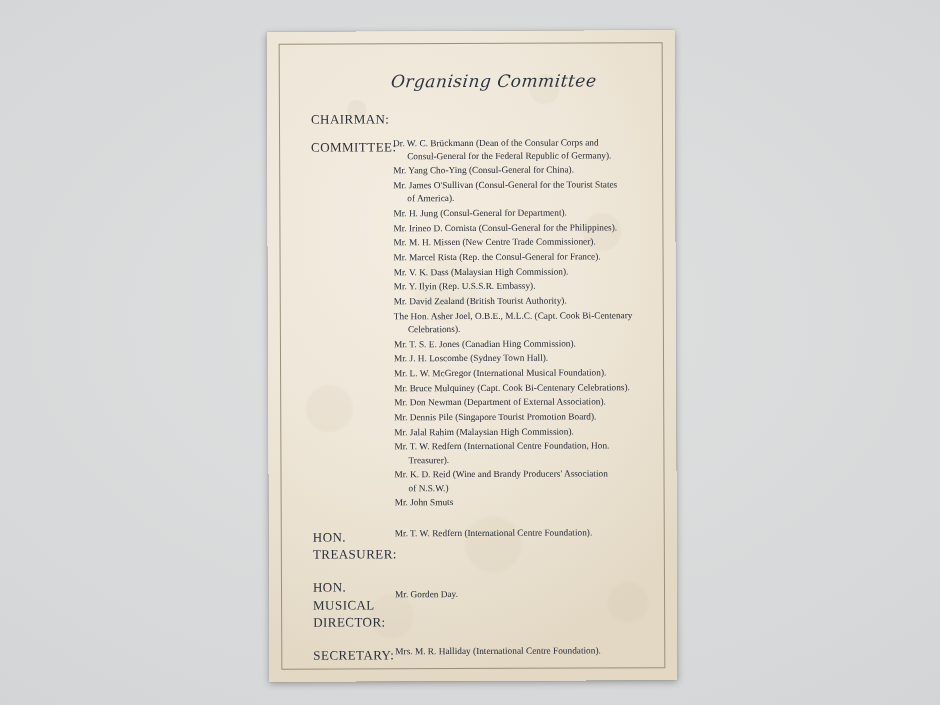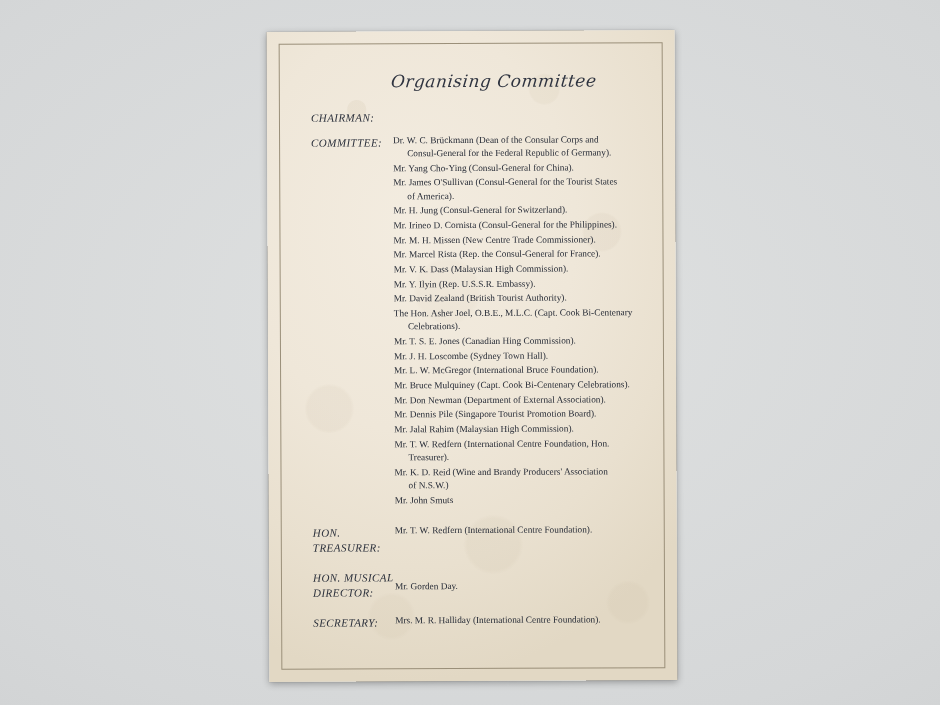--- a/index.html
+++ b/index.html
@@ -74,27 +74,26 @@
     transform: skewX(-6deg);
   }
   .row {
     display: flex;
     align-items: flex-start;
     margin-bottom: 9px;
   }
   .role {
     width: 82px;
     flex: 0 0 82px;
-    font-size: 11px;
+    font-size: 13px;
     letter-spacing: 0.45px;
     color: #2c313c;
     text-transform: uppercase;
     line-height: 1.35;
     padding-top: 1px;
-    font-style: italic;
   }
   .names {
     flex: 1 1 auto;
     font-size: 9.3px;
     line-height: 1.42;
     color: #252a35;
   }
   .name-line {
     margin-bottom: 1.5px;
   }
@@ -139,21 +138,21 @@
           <span class="cont">Consul-General for the Federal Republic of Germany).</span>
         </div>
         <div class="name-line">
           <span>Mr. Yang Cho-Ying (Consul-General for China).</span>
         </div>
         <div class="name-line">
           <span>Mr. James O'Sullivan (Consul-General for the Tourist States</span>
           <span class="cont">of America).</span>
         </div>
         <div class="name-line">
-          <span>Mr. H. Jung (Consul-General for Switzerland).</span>
+          <span>Mr. H. Jung (Consul-General for Department).</span>
         </div>
         <div class="name-line">
           <span>Mr. Irineo D. Cornista (Consul-General for the Philippines).</span>
         </div>
         <div class="name-line">
           <span>Mr. M. H. Missen (New Centre Trade Commissioner).</span>
         </div>
         <div class="name-line">
           <span>Mr. Marcel Rista (Rep. the Consul-General for France).</span>
         </div>
@@ -170,21 +169,21 @@
           <span>The Hon. Asher Joel, O.B.E., M.L.C. (Capt. Cook Bi-Centenary</span>
           <span class="cont">Celebrations).</span>
         </div>
         <div class="name-line">
           <span>Mr. T. S. E. Jones (Canadian Hing Commission).</span>
         </div>
         <div class="name-line">
           <span>Mr. J. H. Loscombe (Sydney Town Hall).</span>
         </div>
         <div class="name-line">
-          <span>Mr. L. W. McGregor (International Bruce Foundation).</span>
+          <span>Mr. L. W. McGregor (International Musical Foundation).</span>
         </div>
         <div class="name-line">
           <span>Mr. Bruce Mulquiney (Capt. Cook Bi-Centenary Celebrations).</span>
         </div>
         <div class="name-line">
           <span>Mr. Don Newman (Department of External Association).</span>
         </div>
         <div class="name-line">
           <span>Mr. Dennis Pile (Singapore Tourist Promotion Board).</span>
         </div>

